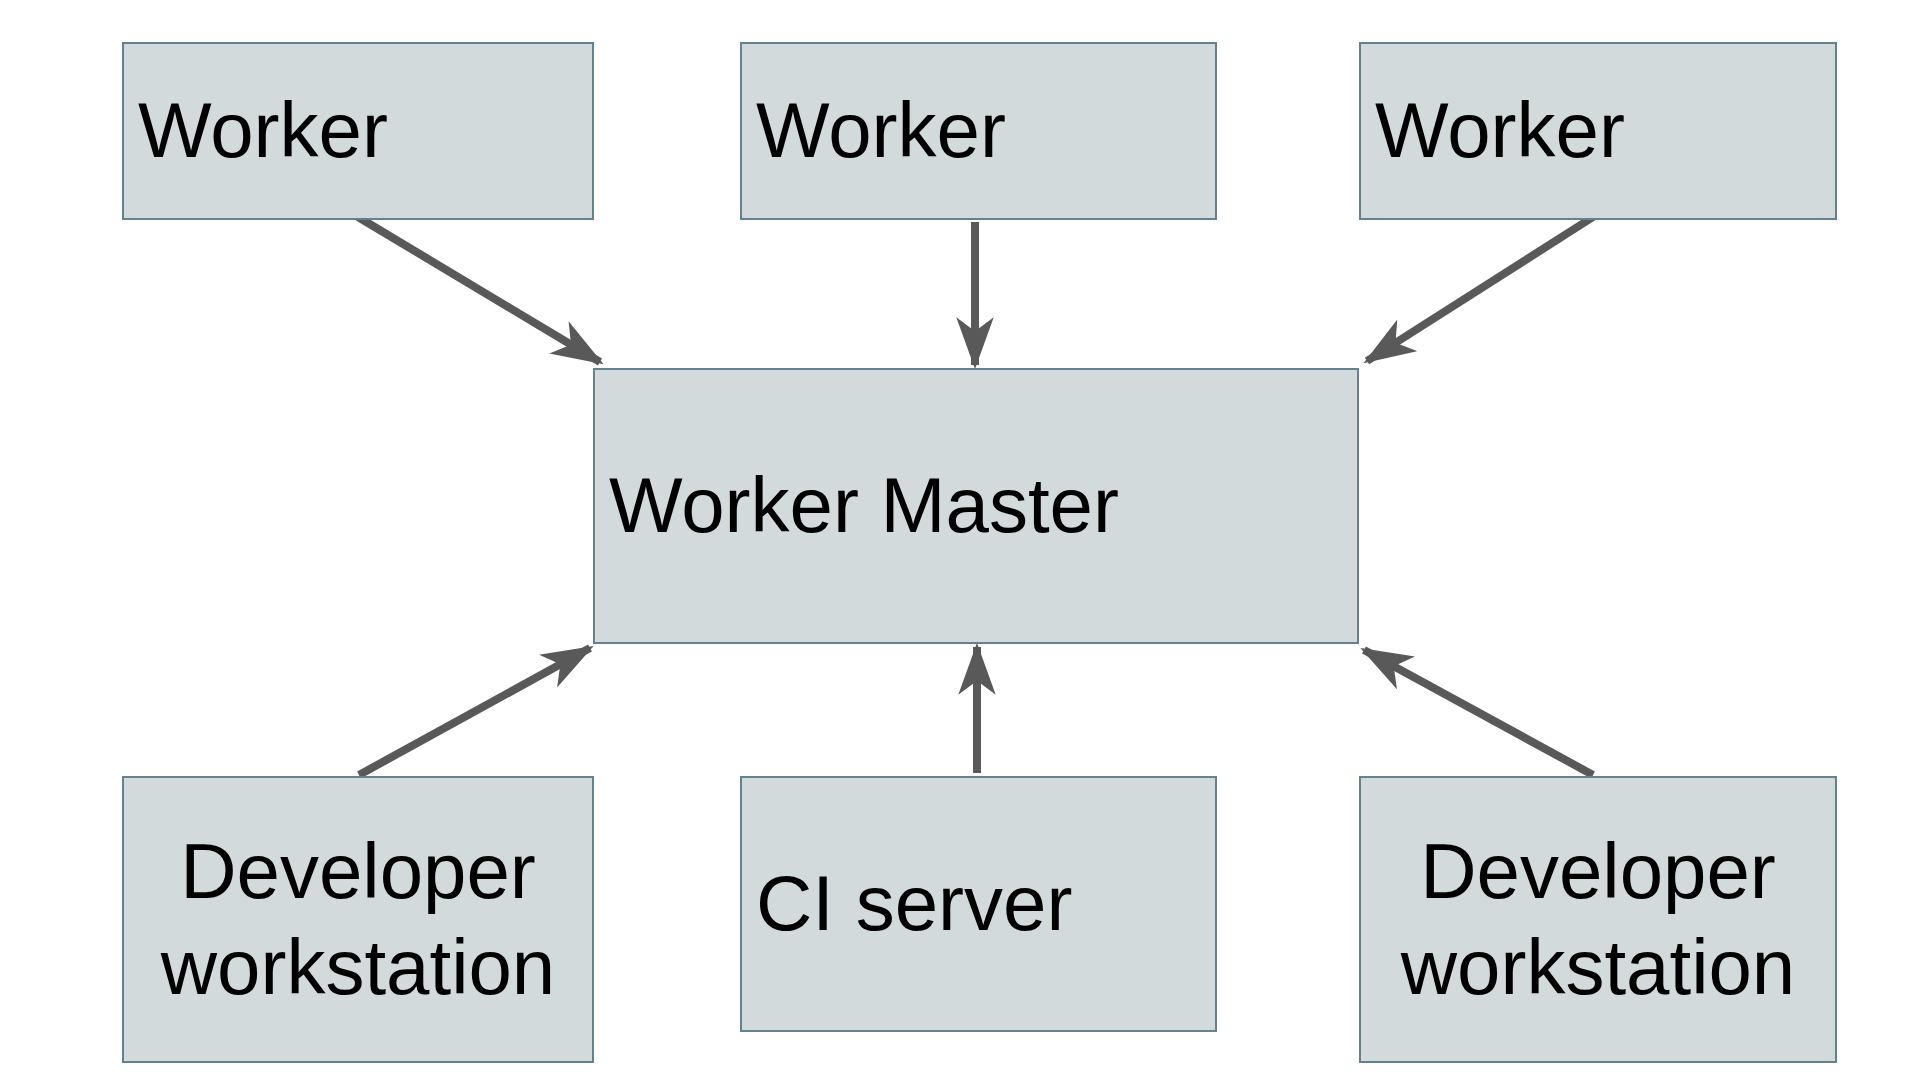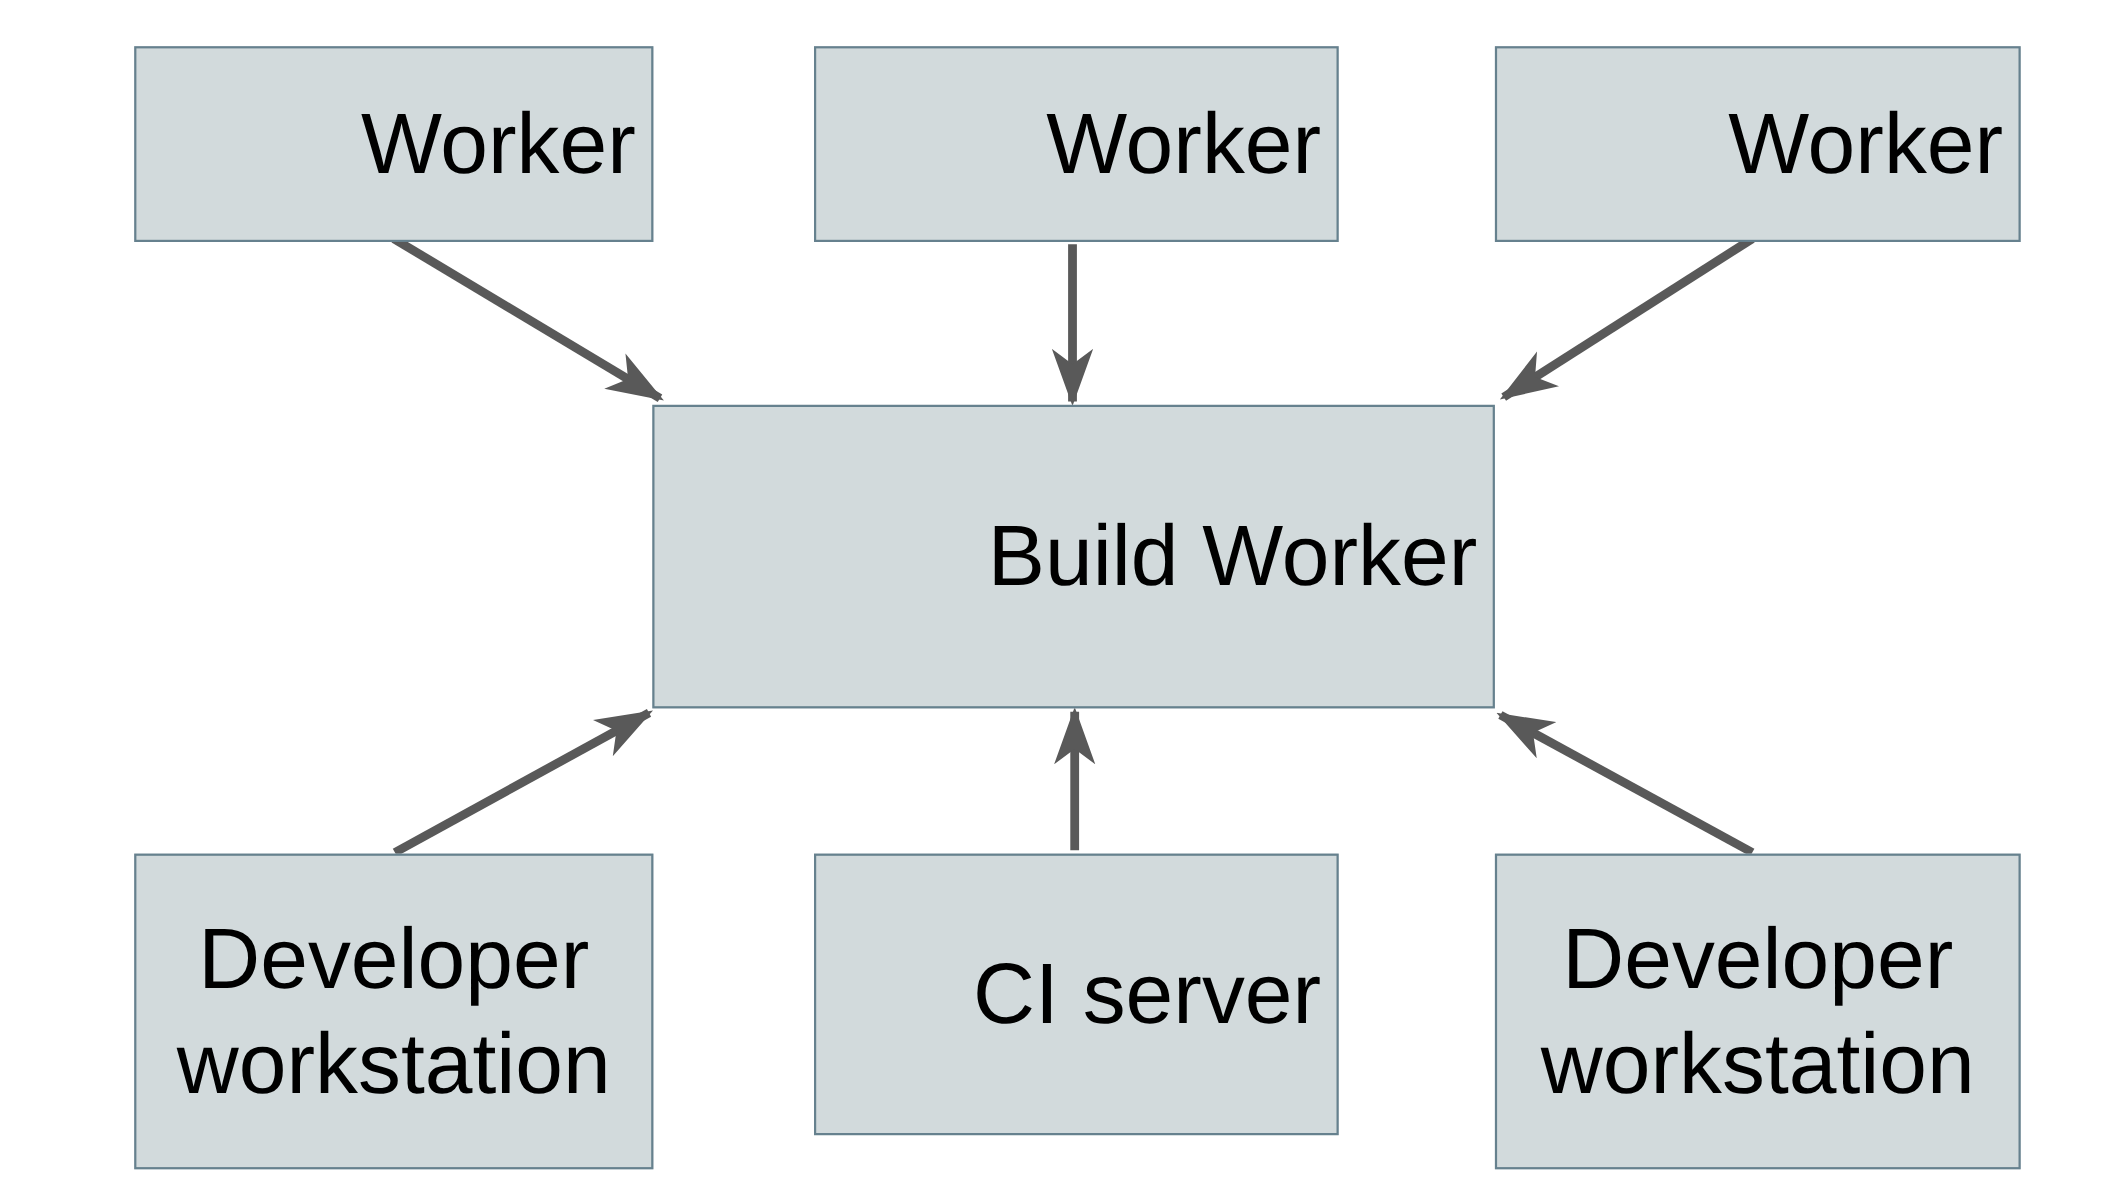--- a/index.html
+++ b/index.html
@@ -23,21 +23,21 @@
     height: 100%;
     pointer-events: none;
   }
   .node {
     position: absolute;
     box-sizing: border-box;
     background: var(--node-fill, #d2dadc);
     border: 2.5px solid var(--node-border, #66818e);
     display: flex;
     align-items: center;
-    justify-content: flex-end;
+    justify-content: flex-start;
     text-align: center;
     color: var(--text-color, #000000);
     font-size: 78px;
     line-height: 1.22;
     padding: 0 14px;
   }
 </style>
 </head>
 <body>
 
@@ -60,21 +60,21 @@
   <div class="node" style="left: 122px; top: 42px; width: 472px; height: 178px;">
     <span>Worker</span>
   </div>
   <div class="node" style="left: 740px; top: 42px; width: 477px; height: 178px;">
     <span>Worker</span>
   </div>
   <div class="node" style="left: 1359px; top: 42px; width: 478px; height: 178px;">
     <span>Worker</span>
   </div>
   <div class="node" style="left: 593px; top: 368px; width: 766px; height: 276px;">
-    <span>Build Worker</span>
+    <span>Worker Master</span>
   </div>
   <div class="node" style="left: 122px; top: 776px; width: 472px; height: 287px;">
     <span>Developer workstation</span>
   </div>
   <div class="node" style="left: 740px; top: 776px; width: 477px; height: 256px;">
     <span>CI server</span>
   </div>
   <div class="node" style="left: 1359px; top: 776px; width: 478px; height: 287px;">
     <span>Developer workstation</span>
   </div>

